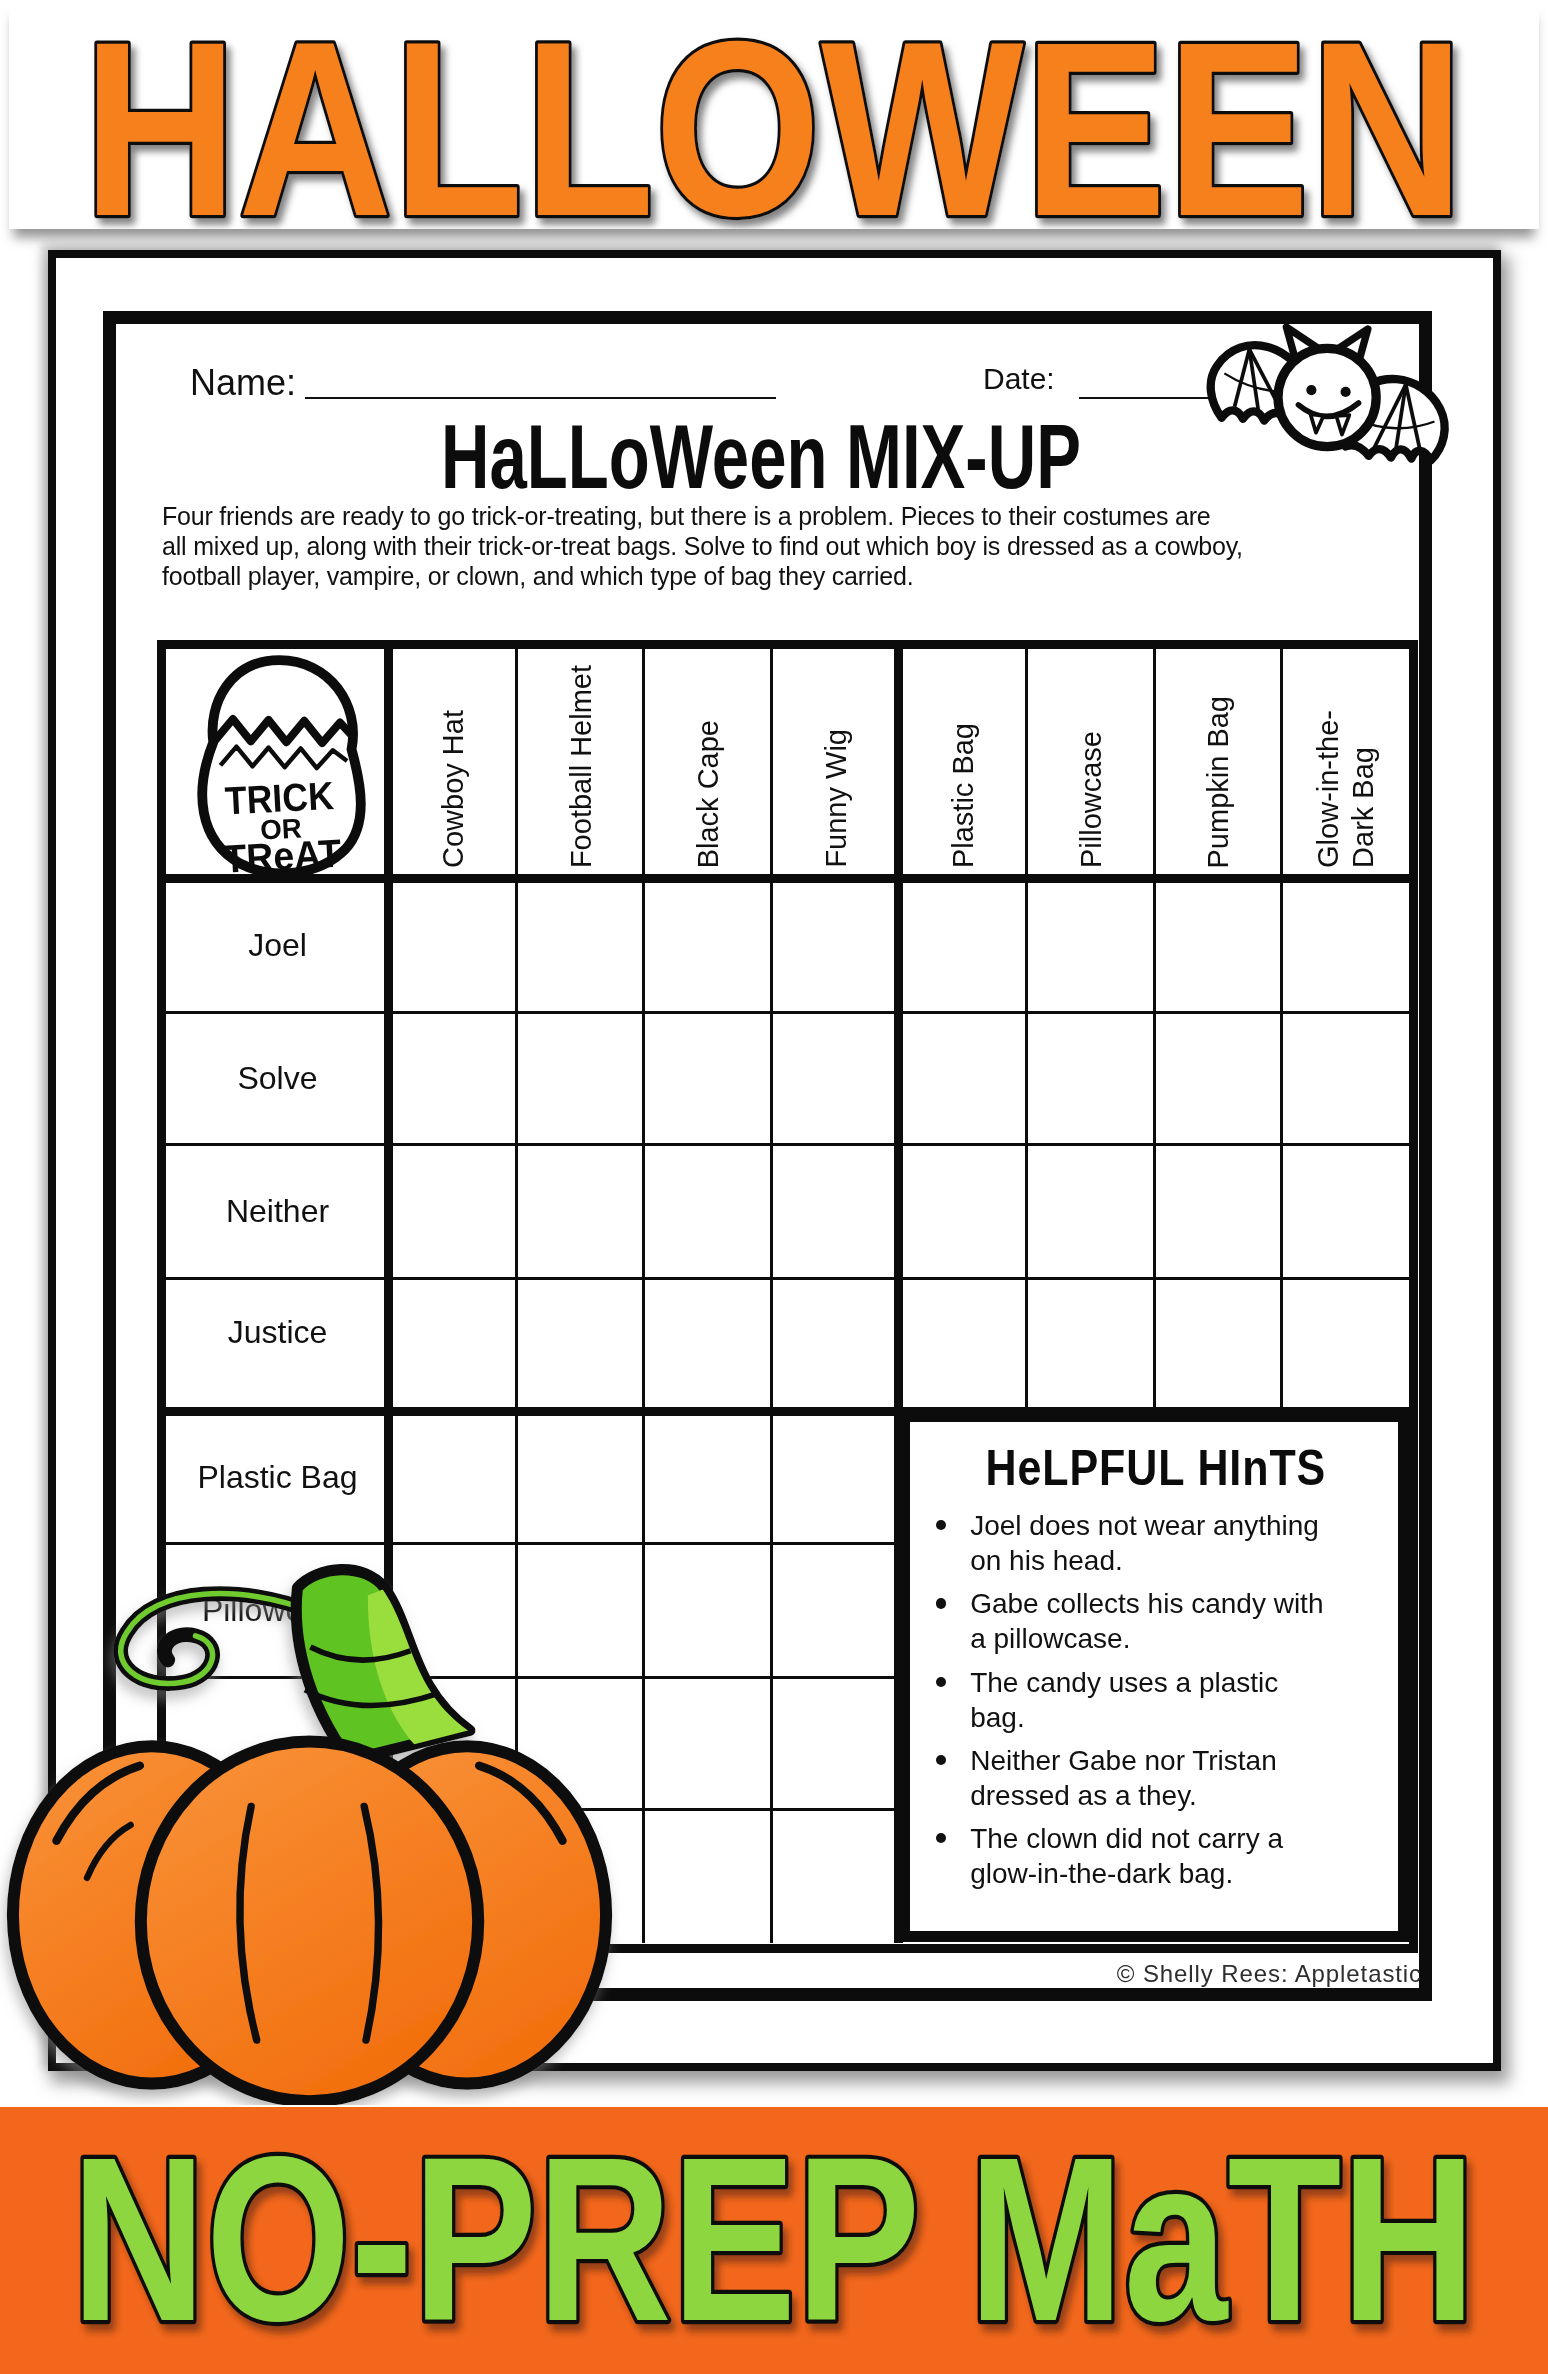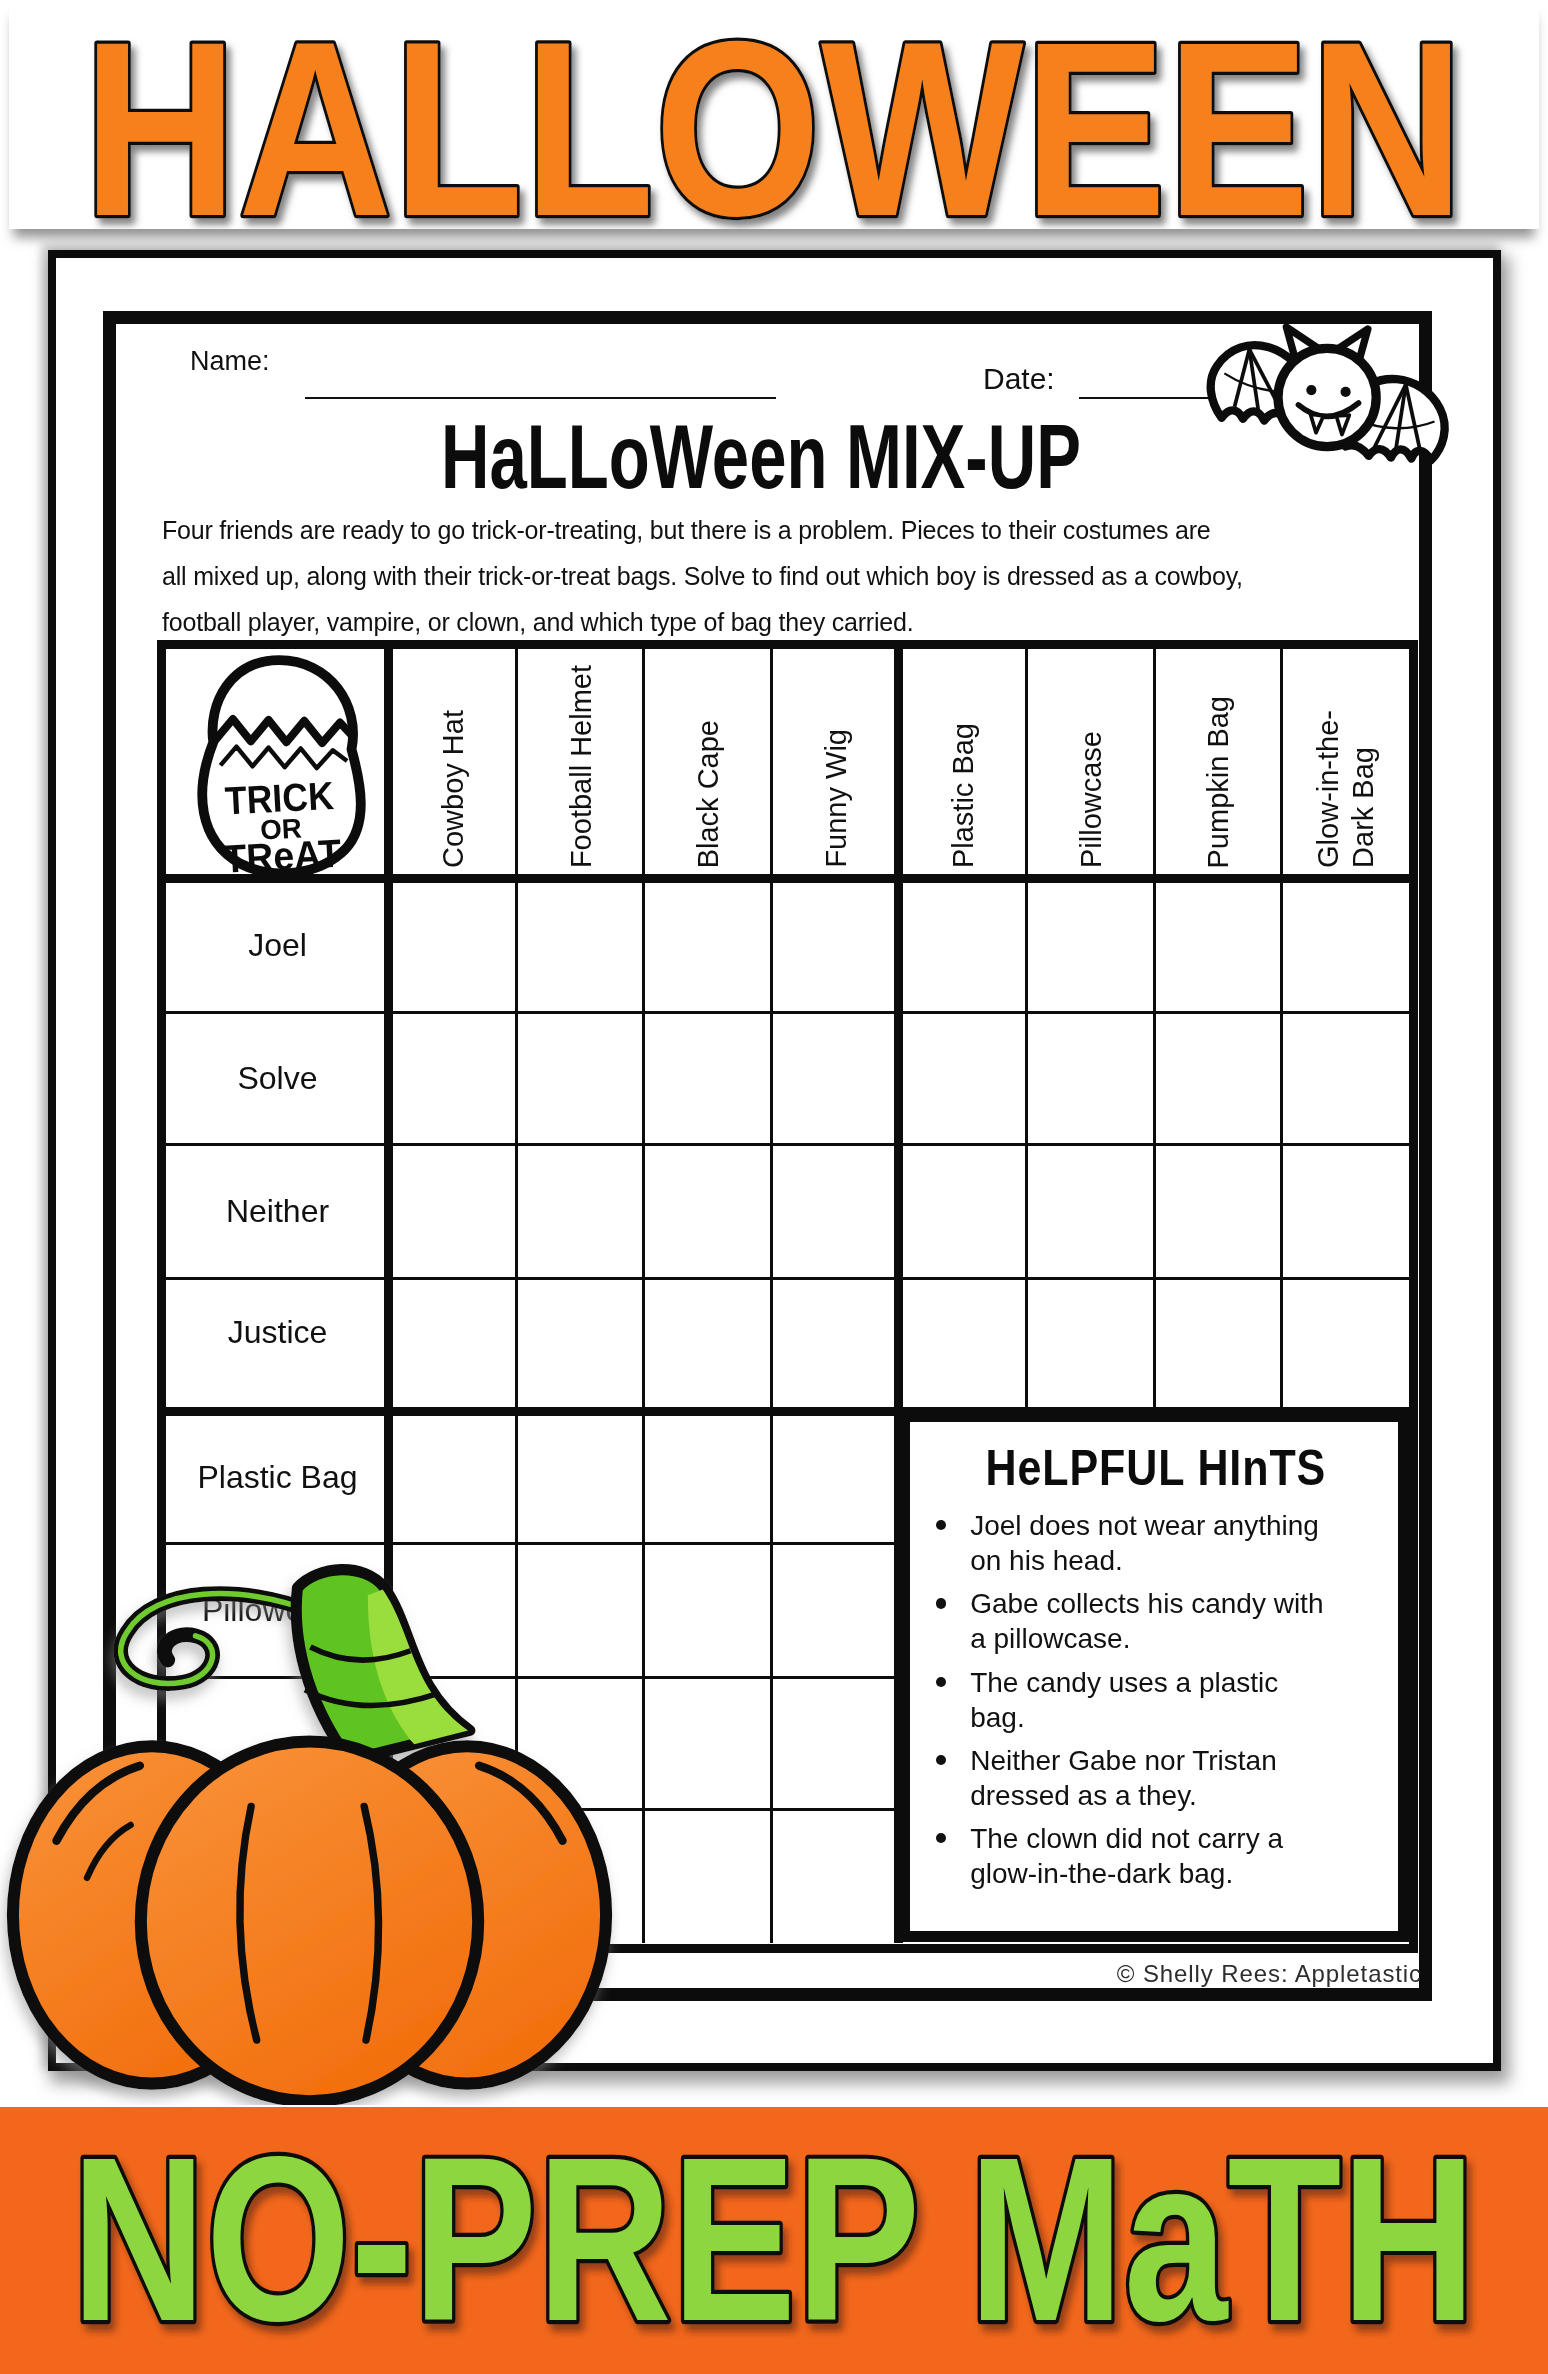--- a/index.html
+++ b/index.html
@@ -11,28 +11,28 @@
                 box-shadow:0 13px 11px -3.7px rgba(110,110,110,.75);}
   .title-banner svg{display:block;width:100%;height:100%;}
 
   
   .page{position:absolute;left:48px;top:250px;width:1453px;height:1821px;background:#ffffff;
         border:8.3px solid #0c0c0c;box-sizing:border-box;
         box-shadow:5.6px 9.3px 15px 3.7px rgba(120,120,120,.7), -3.7px -3.7px 9.3px 1.9px rgba(150,150,150,.55);}
   .inner-frame{position:absolute;left:47px;top:53px;width:1329px;height:1690px;
                border:13px solid #0c0c0c;box-sizing:border-box;}
 
-  .name-label{position:absolute;left:134px;top:88px;font-size:27px;color:#111;}
+  .name-label{position:absolute;left:134px;top:104px;font-size:36px;color:#111;}
   .name-line{position:absolute;left:249px;top:139px;width:471px;border-bottom:2.8px solid #111;}
   .date-label{position:absolute;left:927px;top:104px;font-size:30px;color:#111;}
   .date-line{position:absolute;left:1023px;top:139px;width:139px;border-bottom:2.8px solid #111;}
 
   .ws-title-svg{position:absolute;left:241px;top:141px;width:928px;height:102px;}
 
-  .intro{position:absolute;left:106px;top:249px;width:1295px;font-size:25px;line-height:46px;
+  .intro{position:absolute;left:106px;top:243px;width:1295px;font-size:25px;line-height:30px;
          color:#111;white-space:pre-line;letter-spacing:-0.2px;}
 
   
   .grid{position:absolute;left:101px;top:382px;width:1261px;height:1313px;
         border:9.3px solid #0c0c0c;box-sizing:border-box;background:#fff;}
   .vline,.hline{position:absolute;background:#0c0c0c;}
   .vline{width:2.8px;} .hline{height:2.8px;}
   .vthick{position:absolute;width:9.3px;background:#0c0c0c;}
   .hthick{position:absolute;height:9.3px;background:#0c0c0c;}
 

